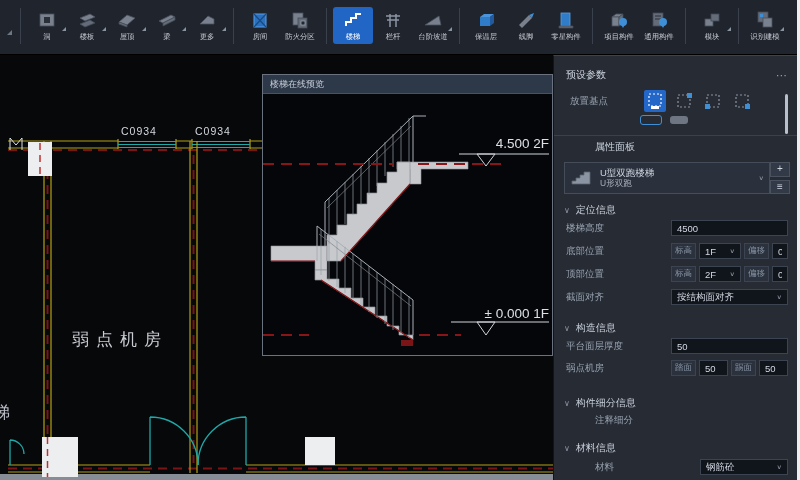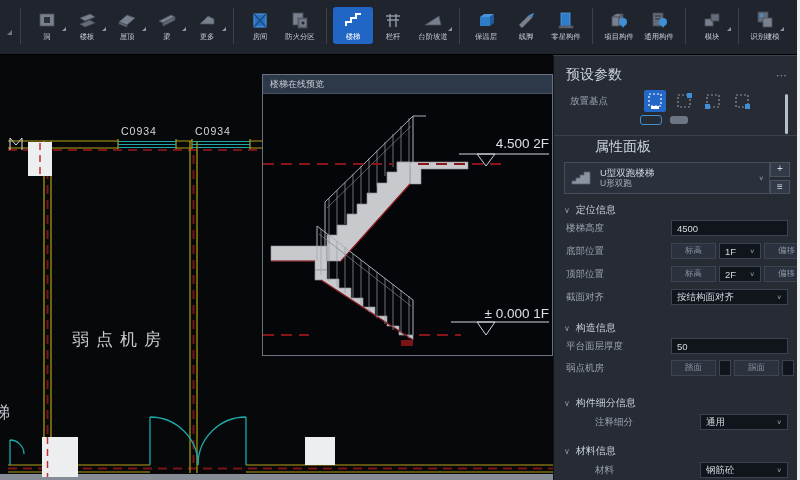--- a/index.html
+++ b/index.html
@@ -36,21 +36,21 @@
   .preview{position:absolute;left:262px;top:74px;width:291px;height:282px;background:#05060a;
            border:1px solid #6a7280;box-sizing:border-box;z-index:20;}
   .preview-titlebar{height:18px;background:#2d3848;color:#c6cdd8;font-size:9px;line-height:18px;
                     padding:0 7px;border-bottom:1px solid #49525f;}
 
   
   .panel{position:absolute;left:553px;top:55px;width:247px;height:425px;background:#262b34;
          border-top:1px solid #3c434e;border-left:1px solid #11141a;box-sizing:border-box;
          padding-top:12px;z-index:30;}
   .phdr{display:flex;justify-content:space-between;align-items:center;height:14px;padding:0 12px;}
-  .phdr .t{color:#ccd3dd;font-size:14px;}
+  .phdr .t{color:#ccd3dd;font-size:10px;}
   .phdr .m{color:#9aa3b1;font-size:11px;letter-spacing:1px;}
   .prow{display:flex;align-items:center;padding:0 12px;}
   .plabel{width:74px;flex:none;font-size:9.5px;color:#9aa4b2;}
   .pctrl{flex:1;display:flex;gap:3px;align-items:center;min-width:0;margin-left:31px;}
   .bp-icons{display:flex;gap:7px;}
   .bp{width:22px;height:22px;border-radius:2px;display:flex;align-items:center;justify-content:center;}
   .bp.active{background:#2368c8;}
   .partialrow{margin-top:3px;height:12px;display:flex;gap:8px;padding-left:86px;align-items:flex-start;}
   .pp1{width:22px;height:10px;border:1.5px solid #3f8fd6;border-radius:3px;box-sizing:border-box;}
   .pp2{width:18px;height:8px;background:#6e7683;border-radius:3px;margin-top:1px;}
@@ -63,21 +63,21 @@
   .typetxt .l2{font-size:8.5px;color:#a7afbc;white-space:nowrap;}
   .tbtns{display:flex;flex-direction:column;gap:3px;width:20px;flex:none;}
   .tbtn{flex:1;background:#323947;border:1px solid #4a5260;color:#cfd5df;font-size:10px;
         display:flex;align-items:center;justify-content:center;line-height:1;}
   .psec{display:flex;align-items:center;gap:6px;padding:0 10px;height:14px;}
   .psec .c{color:#8d96a4;font-size:8px;}
   .psec .t{color:#c9d0da;font-size:10px;}
   .pinput{height:16px;background:#10141b;border:1px solid #3c4452;color:#d3d9e3;font-size:9.5px;
           padding:0 5px;box-sizing:border-box;width:100%;min-width:0;font-family:inherit;outline:none;}
   .chip{height:16px;background:#2b323e;border:1px solid #3c4452;color:#8591a1;font-size:8.5px;
-        display:flex;align-items:center;padding:0 13px;flex:none;box-sizing:border-box;}
+        display:flex;align-items:center;padding:0 3px;flex:none;box-sizing:border-box;}
   .pselect{height:16px;background:#10141b;border:1px solid #3c4452;color:#d3d9e3;font-size:9.5px;
            display:flex;align-items:center;justify-content:space-between;padding:0 5px;flex:1;
            box-sizing:border-box;min-width:0;white-space:nowrap;}
   .pselect.small{flex:none;width:42px;}
   .caret{color:#8d96a4;font-size:7.5px;transform:scaleY(.8);}
   .scrollthumb{position:absolute;right:12px;top:38px;width:3px;height:40px;background:#b9c0c9;border-radius:2px;}
   .mt3{margin-top:3px;}.mt4{margin-top:4px;padding-left:41px;}.mt6{margin-top:6px;}.mt7{margin-top:7px;}
   .mt8{margin-top:8px;padding-left:16px;}.mt9{margin-top:9px;}.mt14{margin-top:14px;}.mt16{margin-top:16px;}.mt20{margin-top:20px;}
 
   .rightframe{position:absolute;right:0;top:0;width:3px;height:480px;background:#eceef0;z-index:50;}
@@ -507,26 +507,20 @@
       <input class="pinput" value="50" style="">
     </div>
   </div>
 
   <div class="psec mt20">
     <span class="c">∨</span>
     <span class="t">构件细分信息</span>
   </div>
   <div class="prow mt4">
     <span class="plabel">注释细分</span>
-    <div class="pctrl">
-      <div class="pselect">
-        <span>通用</span>
-        <span class="caret">∨</span>
-      </div>
-    </div>
   </div>
 
   <div class="psec mt14">
     <span class="c">∨</span>
     <span class="t">材料信息</span>
   </div>
   <div class="prow mt4">
     <span class="plabel">材料</span>
     <div class="pctrl">
       <div class="pselect">

